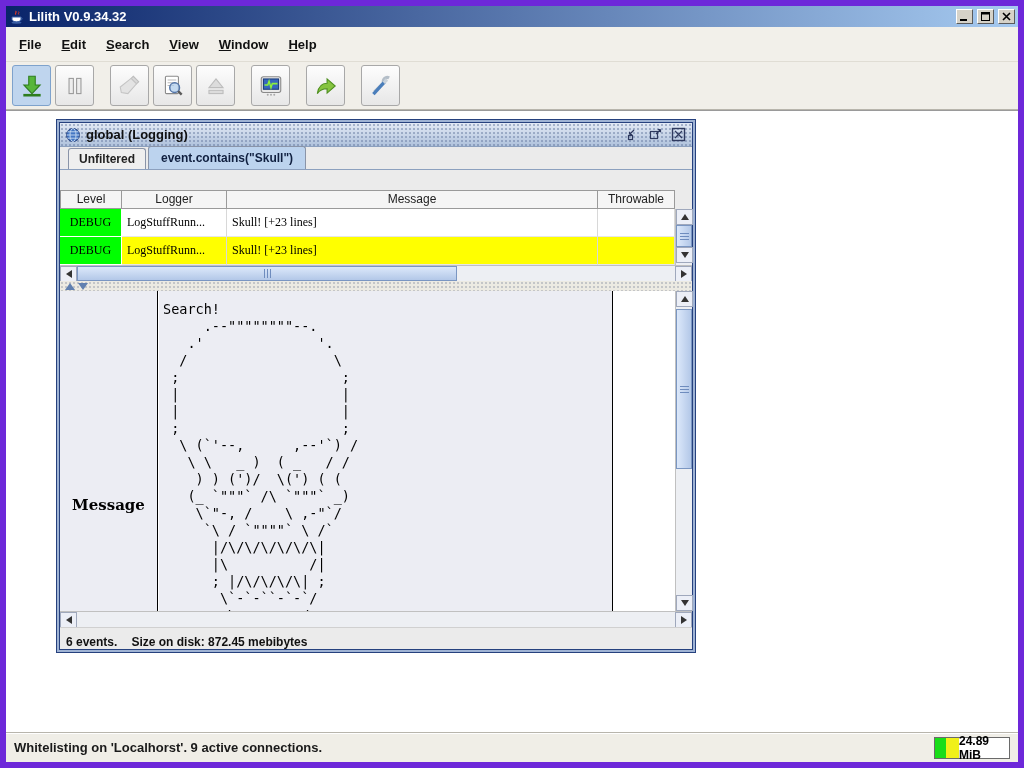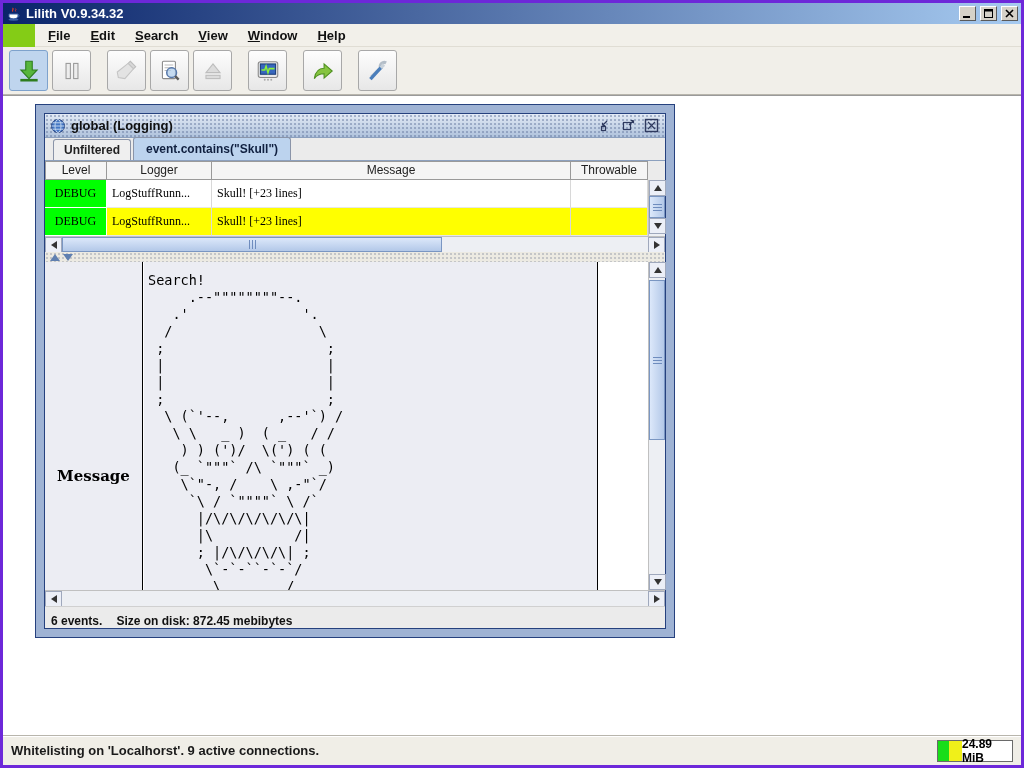--- a/index.html
+++ b/index.html
@@ -1,53 +1,53 @@
 <!DOCTYPE html>
 <html><head>
 <meta charset="utf-8">
 <style>
   * { margin:0; padding:0; box-sizing:border-box; }
   html,body { width:1024px; height:768px; overflow:hidden; font-family:"Liberation Sans",sans-serif; }
-  .app { width:1024px; height:768px; background:#84cc16; border:3px solid #6d28d9; display:flex; flex-direction:column; }
+  .app { width:1024px; height:768px; background:#8b5cf6; border:6px solid #6d28d9; display:flex; flex-direction:column; }
 
   
   .titlebar { height:21px; background:linear-gradient(to right,#0A246A,#A6CAF0); display:flex; align-items:center; padding:0 3px; gap:4px; flex:0 0 auto; }
   .titlebar .ttl { color:#fff; font-weight:bold; font-size:13px; flex:1; }
   .winbtn { width:17px; height:15px; background:#D6D2C8; border:1px solid; border-color:#FFF #5A5A5A #5A5A5A #FFF; display:flex; align-items:center; justify-content:center; }
   .winbtn svg { display:block; }
 
   
-  .menubar { height:23px; background:#F2F0EA; display:flex; align-items:center; padding:0 4px; gap:2px; border-bottom:1px solid #E0DDD4; flex:0 0 auto;margin-left:32px; }
+  .menubar { height:35px; background:#F2F0EA; display:flex; align-items:center; padding:0 4px; gap:2px; border-bottom:1px solid #E0DDD4; flex:0 0 auto; }
   .menu-item { padding:2px 9px; font-size:13px; font-weight:bold; color:#111; cursor:default; }
   .menu-item span { display:block; }
   .menu-item span::first-letter { text-decoration:underline; }
 
   
   .toolbar { height:48px; background:#F1EFE9; display:flex; align-items:center; padding:0 6px; border-bottom:1px solid #B8B5AC; flex:0 0 auto; }
   .tbtn { width:39px; height:41px; border:1px solid #A8A8A8; border-radius:3px; background:linear-gradient(#FDFDFD,#E7E7E7); display:flex; align-items:center; justify-content:center; margin-right:4px; }
   .tbtn.active { background:#BFD5EE; border-color:#7EA2CC; }
   .tb-gap { width:12px; }
 
   
   .desktop { flex:1; background:#FFF; position:relative; border-top:1px solid #9A9A9A; }
 
   
-  .iframe { position:absolute; left:32px; top:8px; width:640px; height:534px; background:#9FB3D4; border:1px solid #26417E; padding:8px; }
+  .iframe { position:absolute; left:50px; top:8px; width:640px; height:534px; background:#9FB3D4; border:1px solid #26417E; padding:2px; }
   .iframe-inner { height:100%; border:1px solid #26417E; background:#EBEBEB; display:flex; flex-direction:column; }
 
   .iftitle { height:24px; flex:0 0 auto; display:flex; align-items:center; gap:5px; padding:0 5px;
     background-color:#C3D1E6; background-image:radial-gradient(circle, rgba(95,115,155,.45) 1px, transparent 1.3px), linear-gradient(#E3EAF5,#AFC2DC); background-size:4px 4px, 100% 100%; border-bottom:1px solid #8CA0BE; }
   .iftitle .ttl { font-size:13px; font-weight:bold; color:#111; flex:1; }
   .ifbtn { width:18px; height:17px; display:flex; align-items:center; justify-content:center; }
 
   .tabbar { height:23px; flex:0 0 auto; display:flex; align-items:flex-end; padding-left:8px; background:#EBEBEB; border-bottom:1px solid #8CA0BE; }
   .tab { font-size:12px; font-weight:bold; padding:3px 10px 3px; border:1px solid #8A94A8; border-bottom:none; border-radius:3px 3px 0 0; margin-right:2px; background:#EFEFEF; color:#222; }
   .tab.sel { background:#BCD3EE; color:#102040; padding:4px 12px; }
 
-  .thead { height:19px; flex:0 0 auto; display:flex; }
+  .thead { height:19px; flex:0 0 auto; display:flex;margin-top:20px; }
   .th { background:#F5F5F5; border:1px solid #9A9A9A; border-left:none; font-size:12px; color:#222; text-align:center; line-height:17px; }
   .th:first-child { border-left:1px solid #9A9A9A; }
   .c-level{ width:62px; } .c-logger{ width:105px; } .c-msg{ flex:1; } .c-thr{ width:77px; } .c-corner{ width:17px; background:#EBEBEB; border:none; }
 
   .tbody { height:56px; flex:0 0 auto; display:flex; }
   .rows { flex:1; display:flex; flex-direction:column; background:#FFF;font-family:Liberation Serif, serif; }
   .trow { height:28px; display:flex; font-size:12px; color:#000; }
   .td { display:flex; align-items:center; padding:0 5px; border-right:1px solid #D8D8D8; border-bottom:1px solid #E6E6E6; overflow:hidden; white-space:nowrap; }
   .td.level { justify-content:center; background:#00FF00; border-right:1px solid #FFF; border-bottom:1px solid #FFF; }
   .trow.sel .td { background:#FFFF00; }

